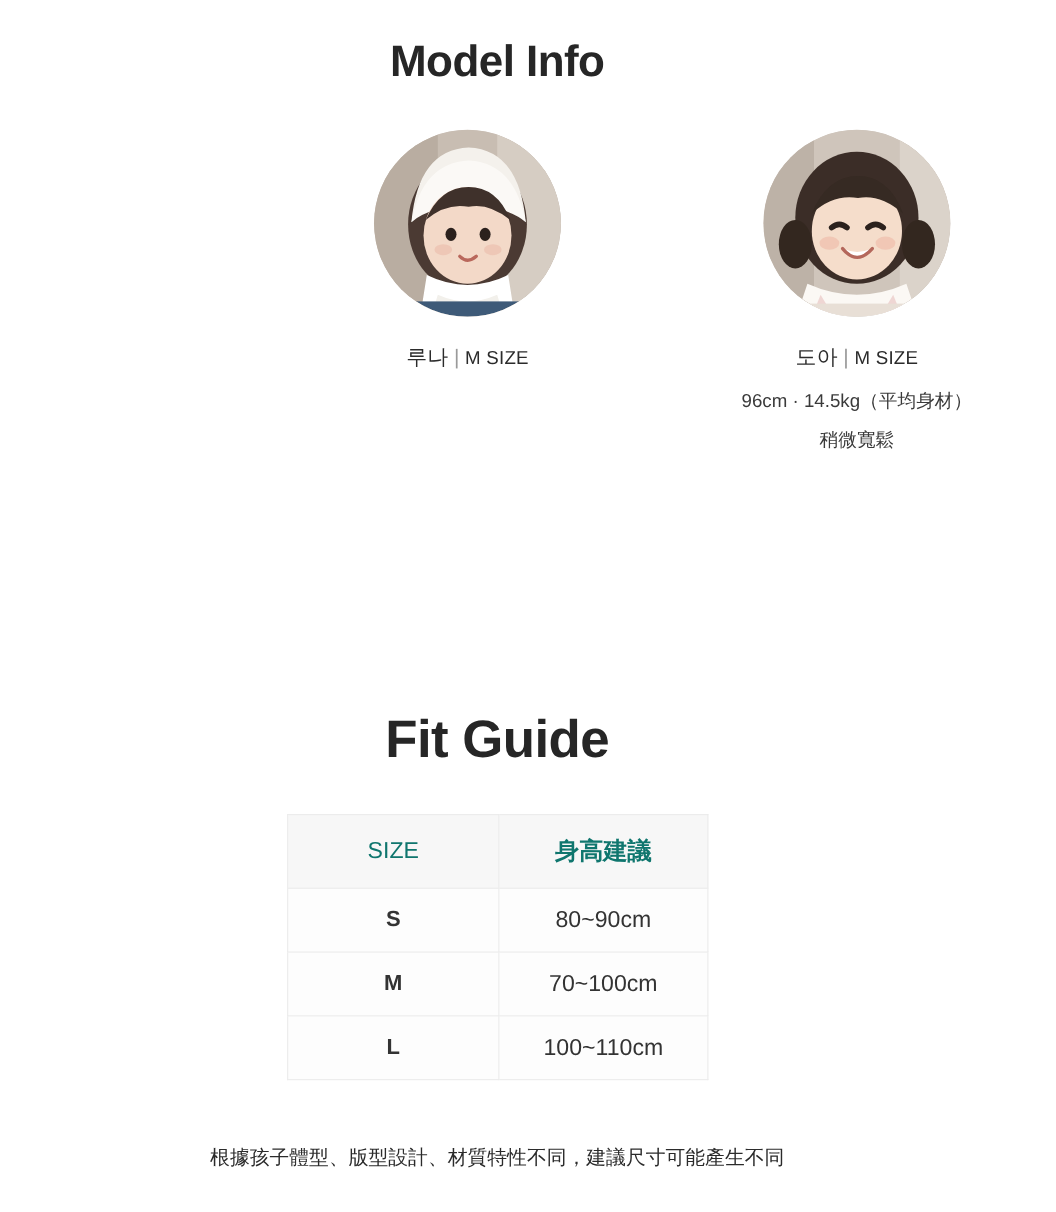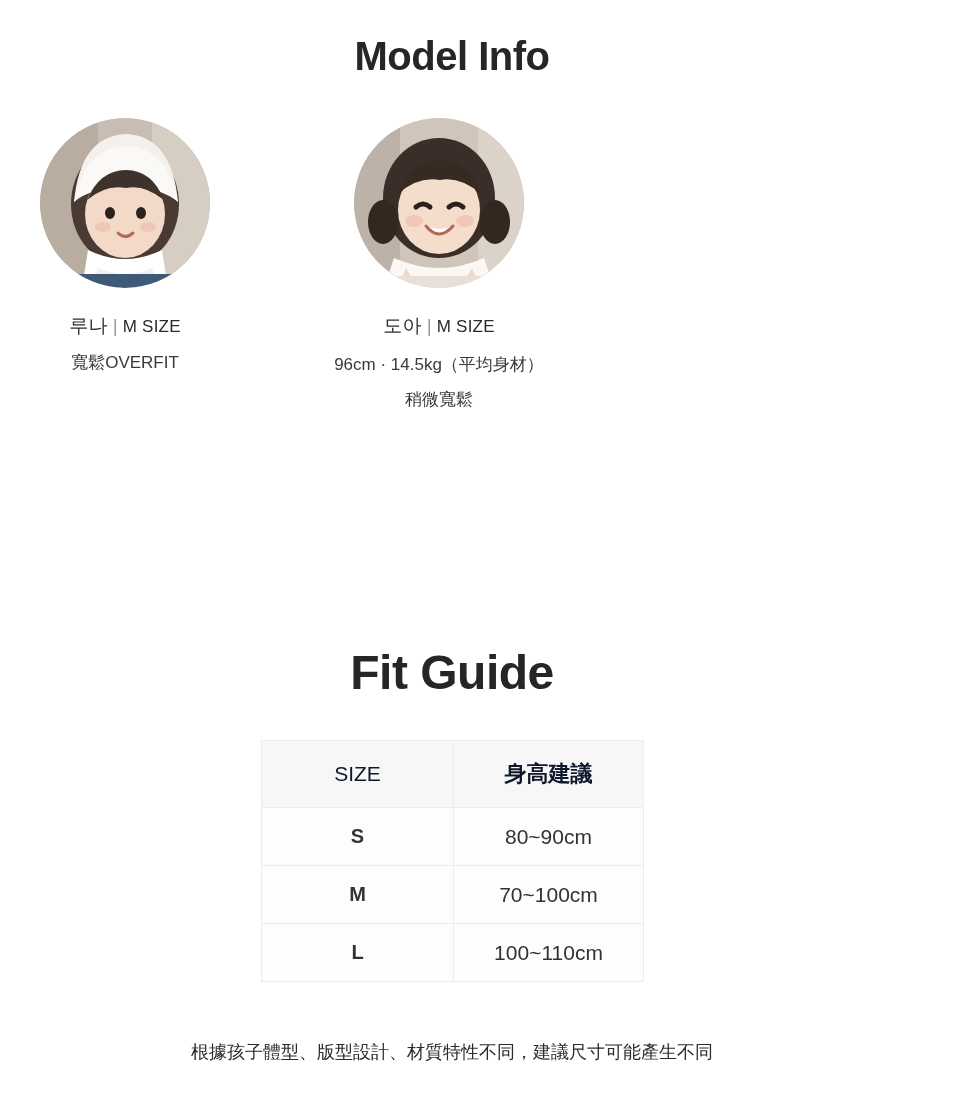--- a/index.html
+++ b/index.html
@@ -28,22 +28,22 @@
     font-size: 40px;
     font-weight: bold;
     letter-spacing: -0.5px;
     color: #262626;
     padding-top: 32px;
     line-height: 1.2;
   }
 
   .models {
     display: flex;
-    justify-content: flex-start;
-    gap: 64px;
+    justify-content: flex-end;
+    gap: 104px;
     margin-top: 38px;
   }
 
   .model {
     width: 250px;
     text-align: center;
   }
 
   .avatar {
     width: 170px;
@@ -112,21 +112,21 @@
     text-align: center;
     border: 1px solid #ececec;
     color: #333;
   }
 
   table.fit-table thead th {
     background: #f7f7f7;
     font-size: 21px;
     font-weight: normal;
     height: 64px;
-    color: #0f172a;
+    color: #0f766e;
   }
   table.fit-table thead th.c2 {
     font-size: 22px;
     font-weight: bold;
   }
 
   table.fit-table tbody td {
     height: 55px;
     font-size: 21px;
     background: #fdfdfd;
@@ -188,21 +188,20 @@
 
             <path d="M48 132 Q85 150 122 132 L128 170 L42 170 Z" fill="#ffffff"></path>
             <path d="M58 150 Q85 162 112 150 L118 170 L52 170 Z" fill="#f2f0eb"></path>
             <rect x="0" y="156" width="170" height="14" fill="#3e5a78"></rect>
           </g>
         </svg>
       </div>
       <div class="model-name">
         <span>루나</span><span class="sep">|</span><span class="size">M SIZE</span>
       </div>
-      <div class="model-fit">寬鬆OVERFIT</div>
     </div>
 
     <div class="model">
       <div class="avatar">
         <svg width="170" height="170" viewBox="0 0 170 170" aria-hidden="true">
           <defs>
             <clipPath id="cl2">
                 <circle cx="85" cy="85" r="85"></circle>
               </clipPath>
           </defs>

